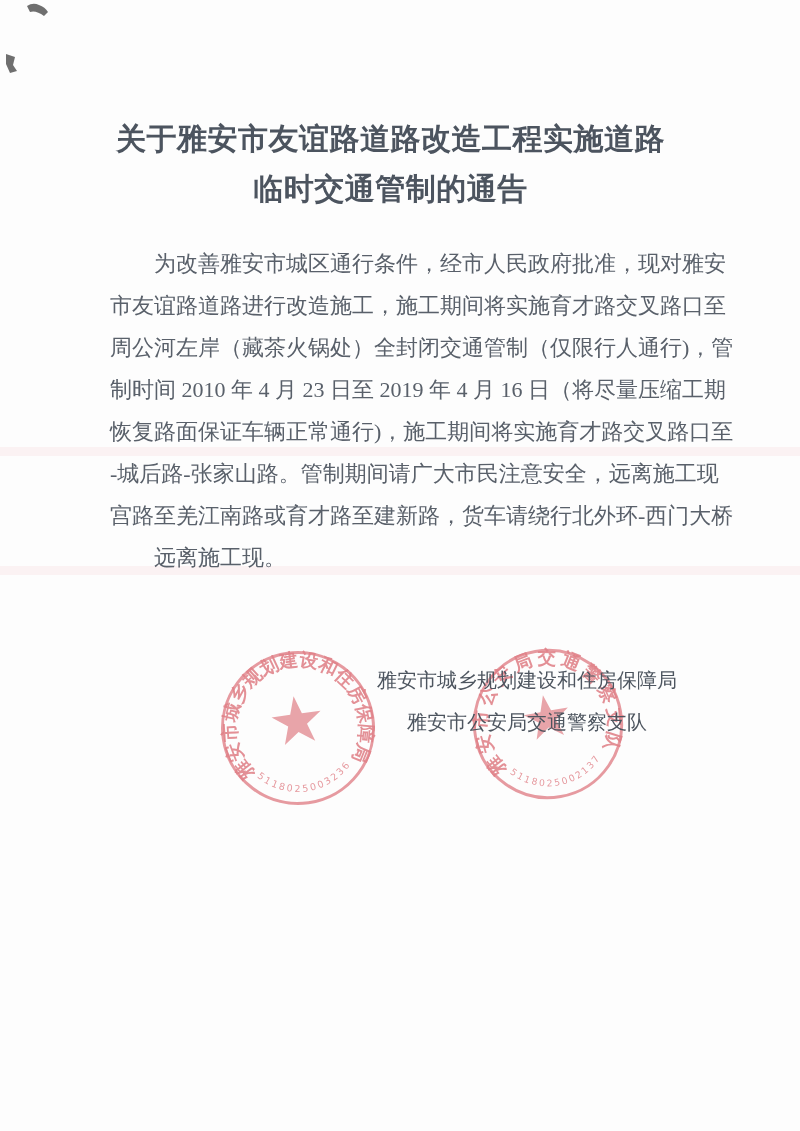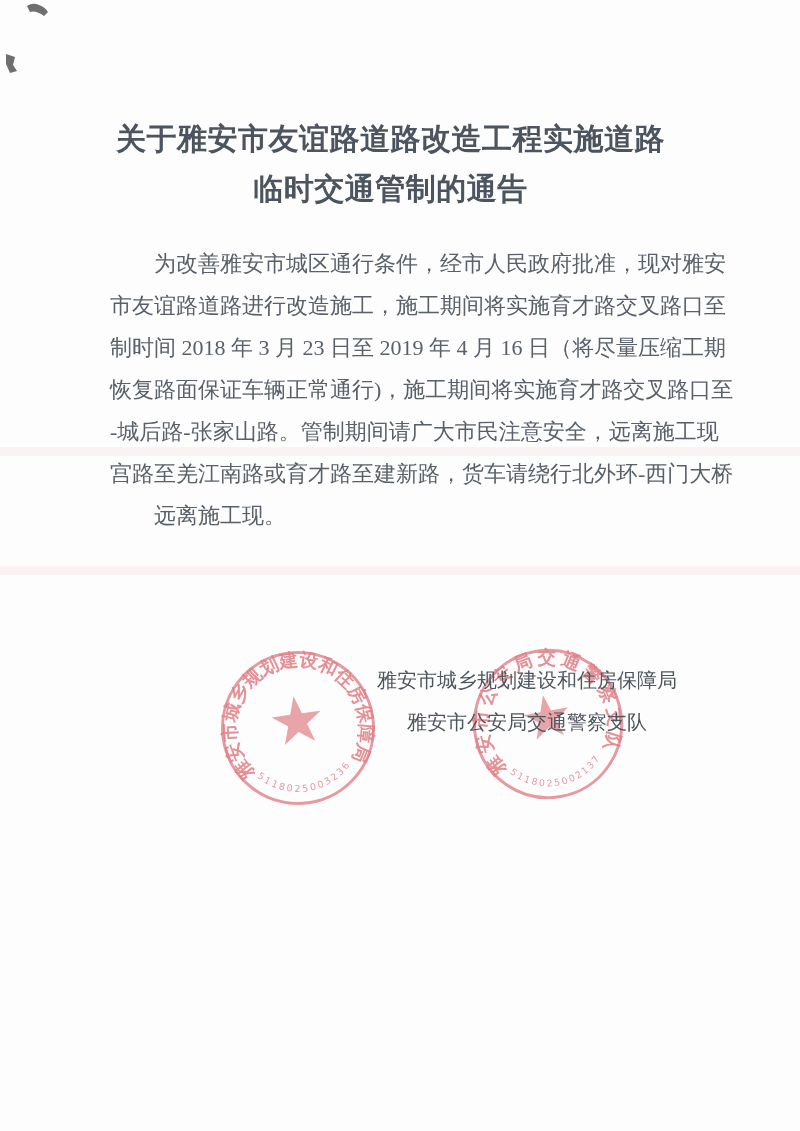--- a/index.html
+++ b/index.html
@@ -66,21 +66,22 @@
   <div class="scan-band b2"></div>
 
   <div class="title">
     <div>关于雅安市友谊路道路改造工程实施道路</div>
     <div>临时交通管制的通告</div>
   </div>
 
   <div class="body-text">
     <div class="body-line indent">为改善雅安市城区通行条件，经市人民政府批准，现对雅安</div>
     <div class="body-line">市友谊路道路进行改造施工，施工期间将实施育才路交叉路口至</div>
-    <div class="body-line">制时间 2018 年 3 月 23 日至 2019 年 4 月 16 日（将尽量压缩工期</div>
+    <div class="body-line">周公河左岸（藏茶火锅处）全封闭交通管制（仅限行人通行)，管</div>
+    <div class="body-line">制时间 2010 年 4 月 23 日至 2019 年 4 月 16 日（将尽量压缩工期</div>
     <div class="body-line">恢复路面保证车辆正常通行)，施工期间将实施育才路交叉路口至</div>
     <div class="body-line">-城后路-张家山路。管制期间请广大市民注意安全，远离施工现</div>
     <div class="body-line">宫路至羌江南路或育才路至建新路，货车请绕行北外环-西门大桥</div>
     <div class="body-line no-just indent">远离施工现。</div>
   </div>
 
   <svg class="seal left" width="160" height="160" viewBox="0 0 160 160">
     <g transform="rotate(-8 80 80)">
       <circle class="seal-circle" cx="80" cy="80" r="75.5" fill="none" stroke-width="3" stroke="#e28289"></circle>
       <polygon class="seal-star" points="80,48 85.9,65.9 104.7,66 89.5,77.1 95.3,95 80,84 64.7,95 70.5,77.1 55.3,66 74.1,65.9" fill="#e28289"></polygon>

